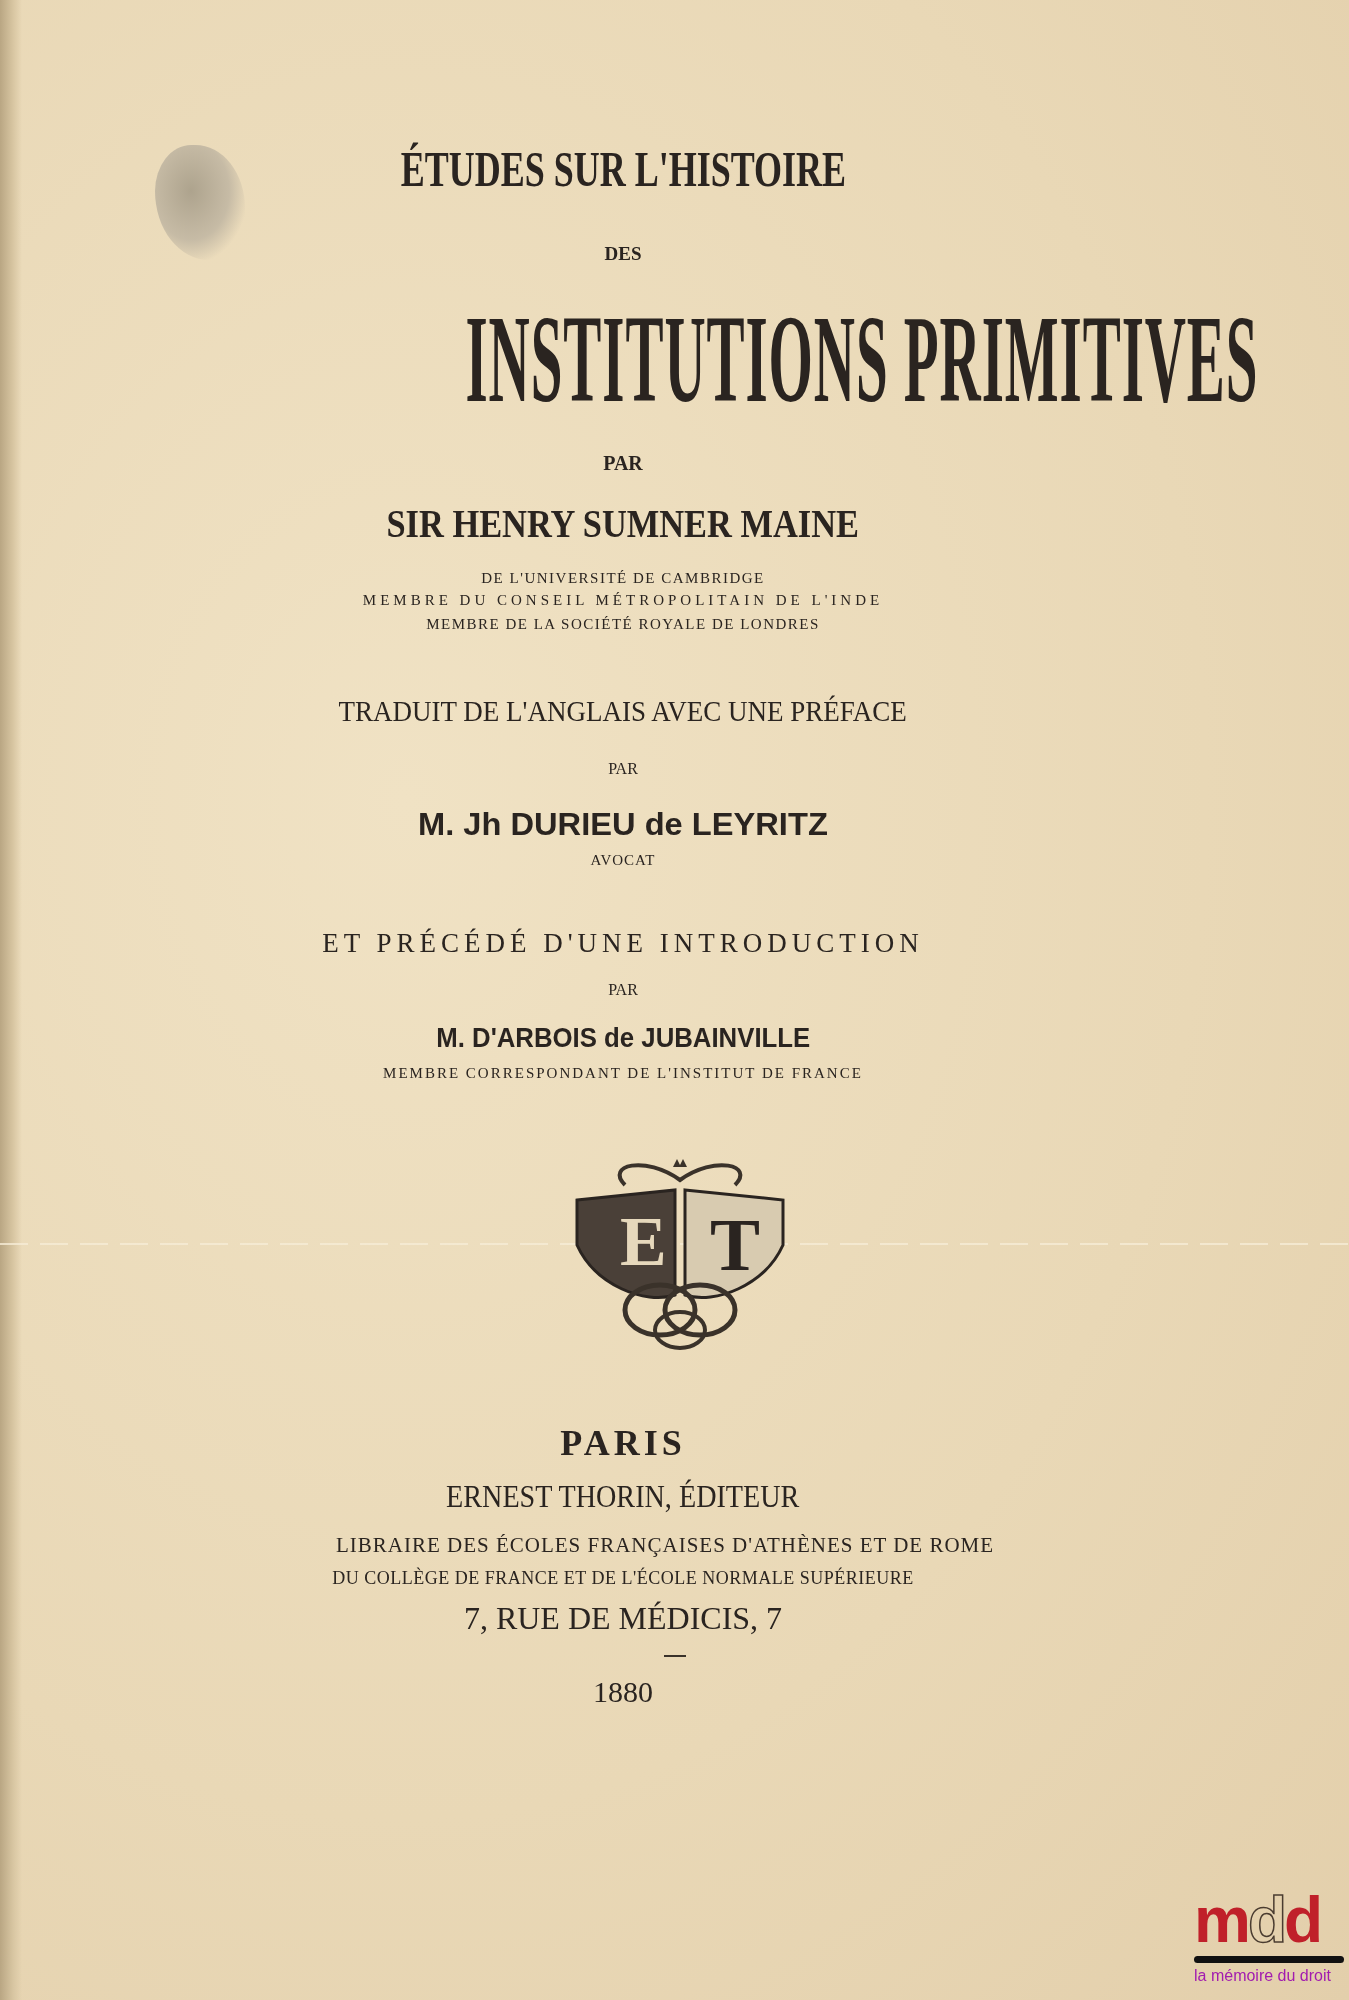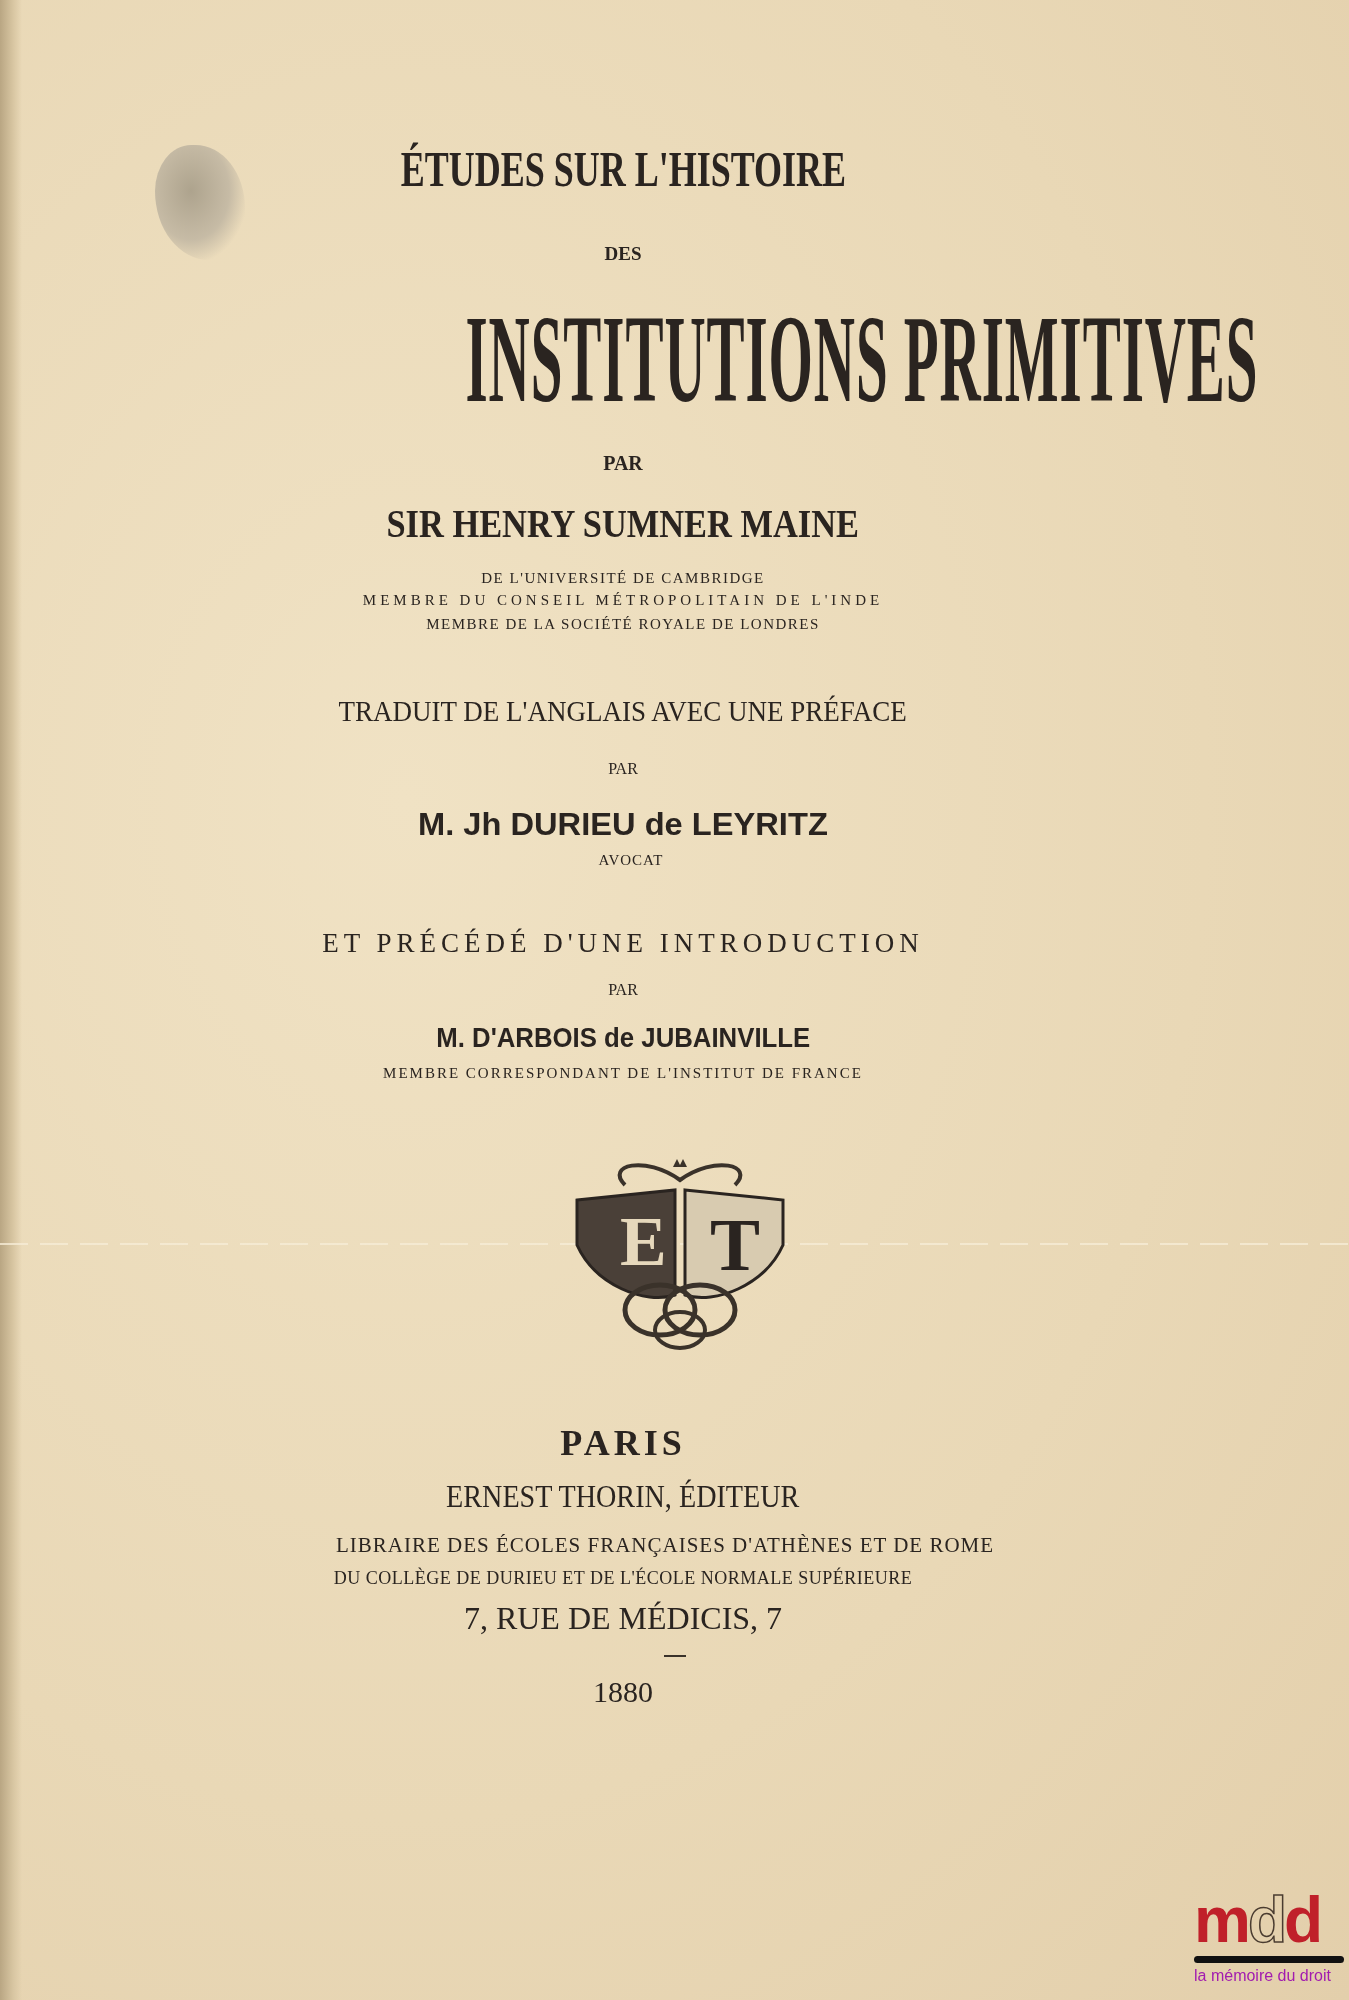--- a/index.html
+++ b/index.html
@@ -28,21 +28,21 @@
   .author .cond { transform: scaleX(.86); }
   .aff { font-size: 15px; letter-spacing: 1.5px; }
   .aff1 { top: 570px; }
   .aff2 { top: 592px; letter-spacing: 4px; }
   .aff3 { top: 616px; }
   .trad { top: 694px; font-size: 30px; }
   .trad .cond { transform: scaleX(.9); }
   .par2 { top: 760px; font-size: 16px; }
   .trans { top: 806px; font-size: 32px; font-weight: bold; font-family: "Liberation Sans", sans-serif; }
   .trans .cond { transform: scaleX(1.02); }
-  .avocat { top: 852px; font-size: 15px; letter-spacing: 1px; padding-left: 8px; }
+  .avocat { top: 852px; font-size: 15px; letter-spacing: 1px; }
   .intro { top: 928px; font-size: 27px; letter-spacing: 5px; }
   .par3 { top: 981px; font-size: 16px; }
   .introd { top: 1022px; font-size: 28px; font-weight: bold; font-family: "Liberation Sans", sans-serif; }
   .introd .cond { transform: scaleX(.92); }
   .mcorr { top: 1065px; font-size: 15px; letter-spacing: 2px; }
   .mark { position: absolute; left: 565px; top: 1145px; width: 230px; height: 210px; }
   .paris { top: 1422px; font-size: 36px; font-weight: bold; letter-spacing: 4px; }
   .editeur { top: 1478px; font-size: 32px; }
   .editeur .cond { transform: scaleX(.88); }
   .lib1 { top: 1533px; font-size: 21px; letter-spacing: 1px; margin-left: 42px; }
@@ -92,21 +92,21 @@
   <text x="55" y="120" font-family="Liberation Serif, serif" font-size="70" fill="#e6d8bc" font-weight="bold">E</text>
   <text x="145" y="125" font-family="Liberation Serif, serif" font-size="75" fill="#2a2420" font-weight="bold">T</text>
   <ellipse cx="95" cy="165" rx="35" ry="25" fill="none" stroke="#3a322a" stroke-width="5"></ellipse>
   <ellipse cx="135" cy="165" rx="35" ry="25" fill="none" stroke="#3a322a" stroke-width="5"></ellipse>
   <ellipse cx="115" cy="185" rx="25" ry="18" fill="none" stroke="#3a322a" stroke-width="4"></ellipse>
 </svg>
 
 <div class="line paris">PARIS</div>
 <div class="line editeur"><span class="cond">ERNEST THORIN, ÉDITEUR</span></div>
 <div class="line lib1">LIBRAIRE DES ÉCOLES FRANÇAISES D'ATHÈNES ET DE ROME</div>
-<div class="line lib2">DU COLLÈGE DE DURIEU ET DE L'ÉCOLE NORMALE SUPÉRIEURE</div>
+<div class="line lib2">DU COLLÈGE DE FRANCE ET DE L'ÉCOLE NORMALE SUPÉRIEURE</div>
 <div class="line addr">7, RUE DE MÉDICIS, 7</div>
 <div class="dash"></div>
 <div class="line year">1880</div>
 
 <div class="logo">
   <div class="logo-mdd"><span>m</span><span class="d1">d</span><span>d</span></div>
   <div class="logo-bar"></div>
   <div class="logo-sub">la mémoire du droit</div>
 </div>
 

